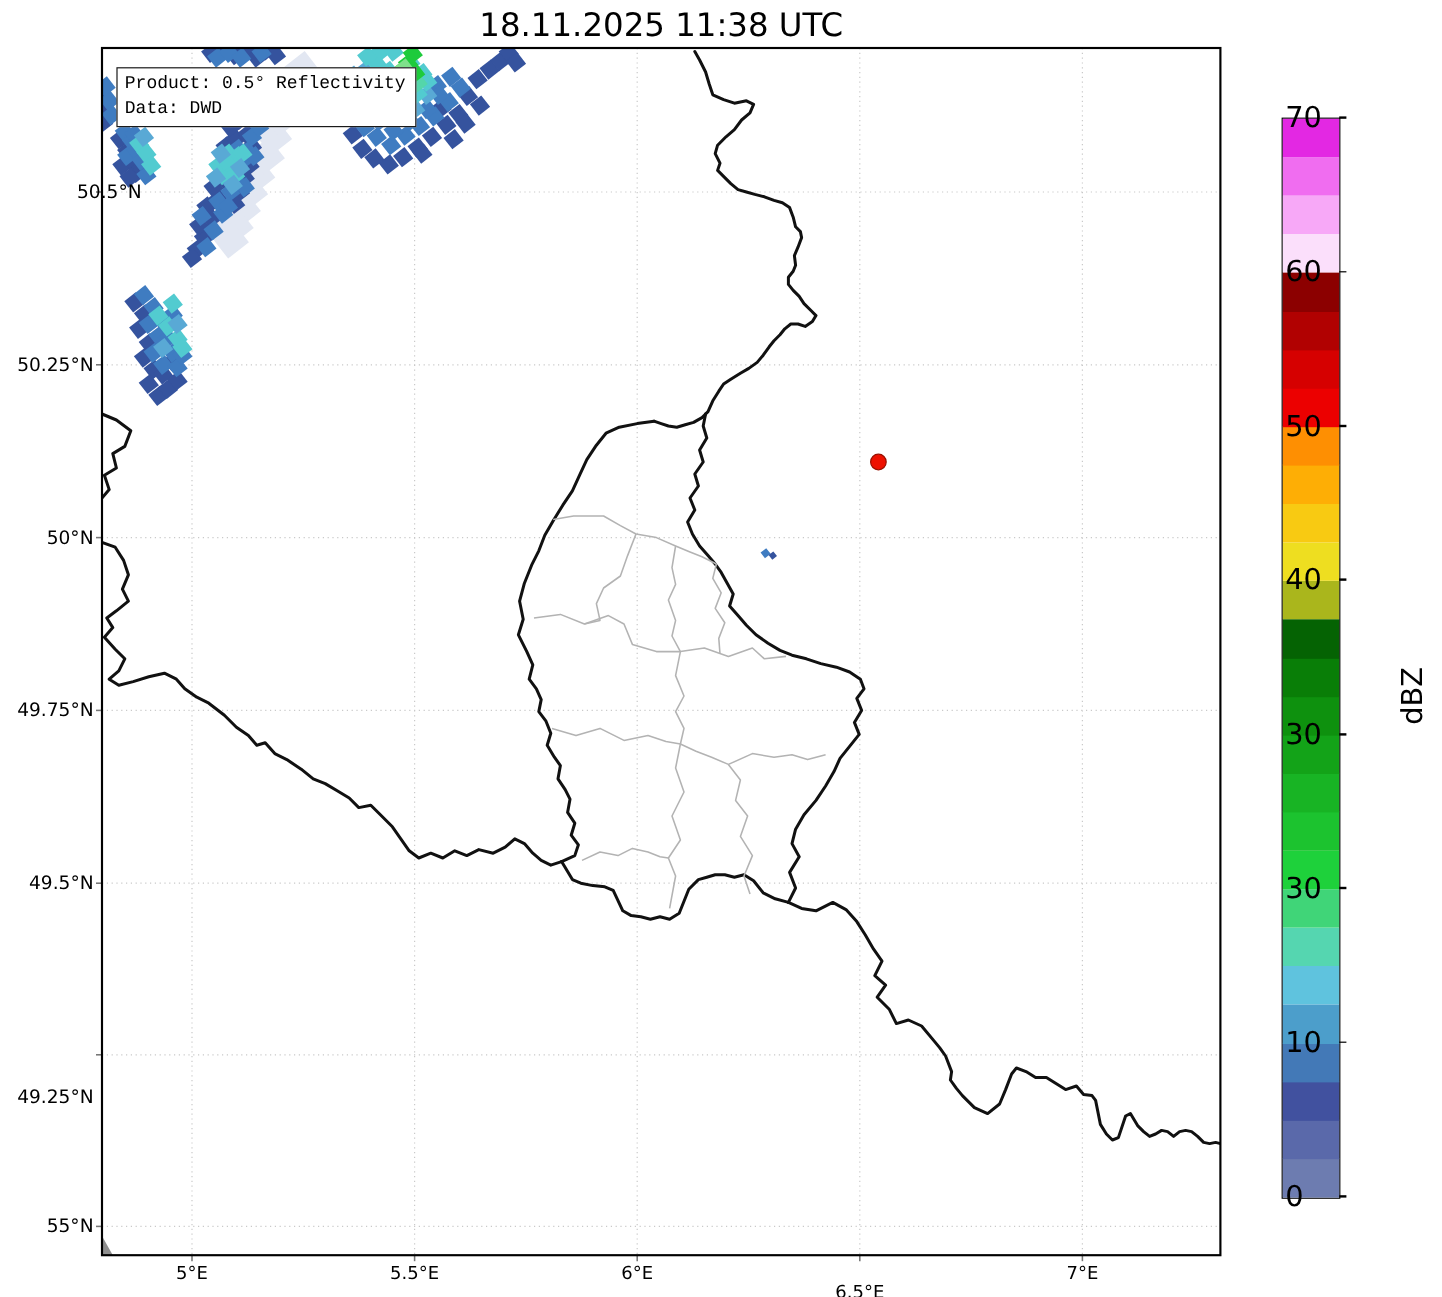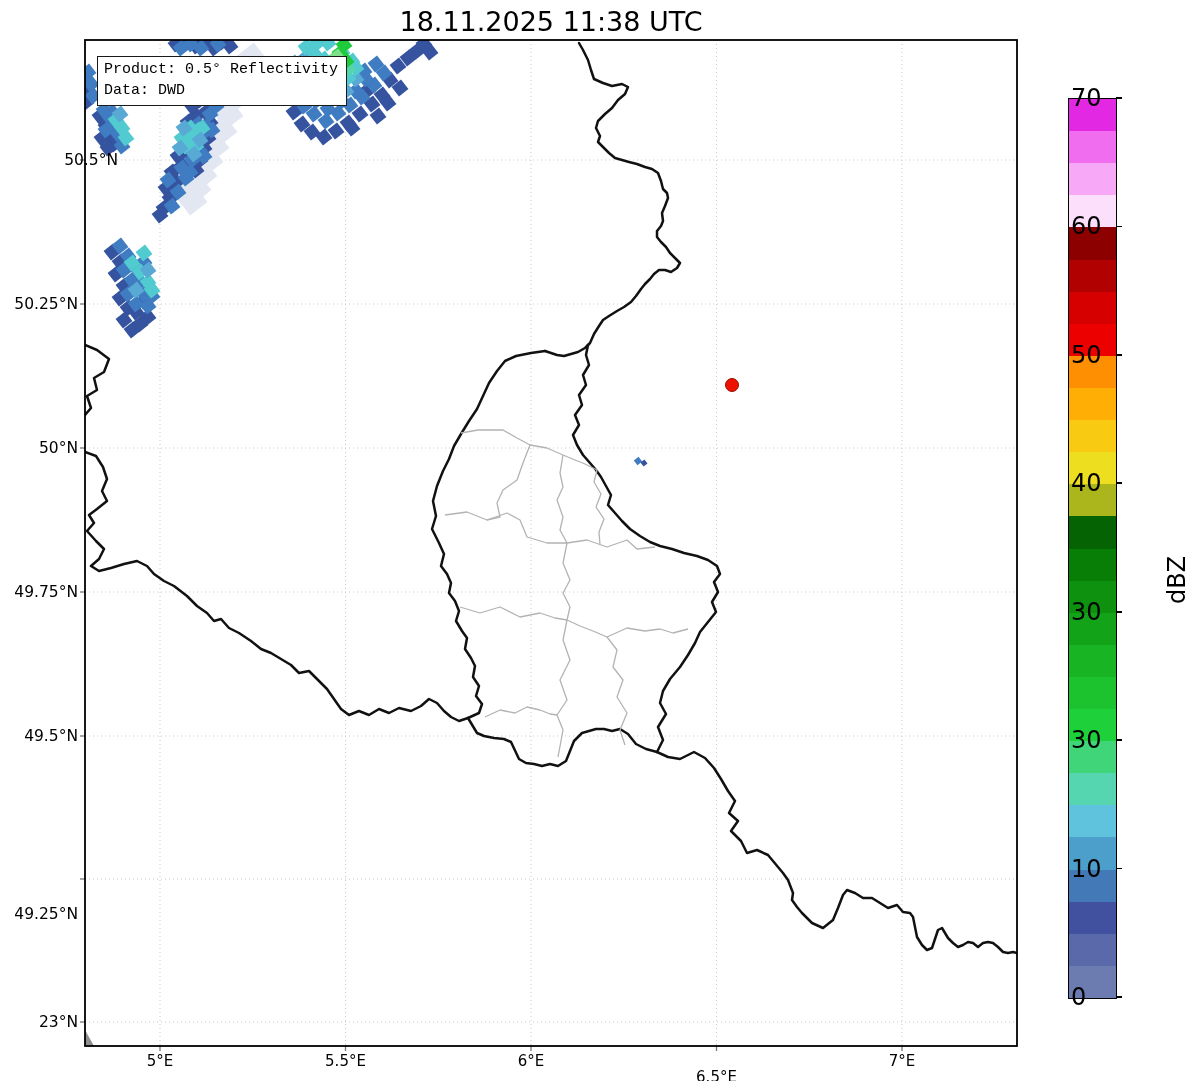--- a/index.html
+++ b/index.html
@@ -333,21 +333,21 @@
       <div class="xtick" style="left: 716.5px; margin-top: 16px;">6.5°E</div>
       <div class="xtick" style="left: 902px;">7°E</div>
     </div>
   <div id="yticklabels">
       <div class="ytick" style="top: 160px; margin-left: 40px;">50.5°N</div>
       <div class="ytick" style="top: 304px;">50.25°N</div>
       <div class="ytick" style="top: 448px;">50°N</div>
       <div class="ytick" style="top: 592px;">49.75°N</div>
       <div class="ytick" style="top: 736px;">49.5°N</div>
       <div class="ytick" style="top: 914px;">49.25°N</div>
-      <div class="ytick" style="top: 1022px;">23°N</div>
+      <div class="ytick" style="top: 1022px;">55°N</div>
     </div>
 
   <div class="cbar" id="cbar">
       <div class="cbar-seg" style="bottom: 0px; height: 32.6071px; background: rgb(109, 124, 176);"></div>
       <div class="cbar-seg" style="bottom: 32.1071px; height: 32.6071px; background: rgb(90, 105, 170);"></div>
       <div class="cbar-seg" style="bottom: 64.2143px; height: 32.6071px; background: rgb(65, 81, 159);"></div>
       <div class="cbar-seg" style="bottom: 96.3214px; height: 32.6071px; background: rgb(67, 121, 183);"></div>
       <div class="cbar-seg" style="bottom: 128.429px; height: 32.6071px; background: rgb(76, 158, 203);"></div>
       <div class="cbar-seg" style="bottom: 160.536px; height: 32.6071px; background: rgb(95, 195, 222);"></div>
       <div class="cbar-seg" style="bottom: 192.643px; height: 32.6071px; background: rgb(85, 214, 176);"></div>

